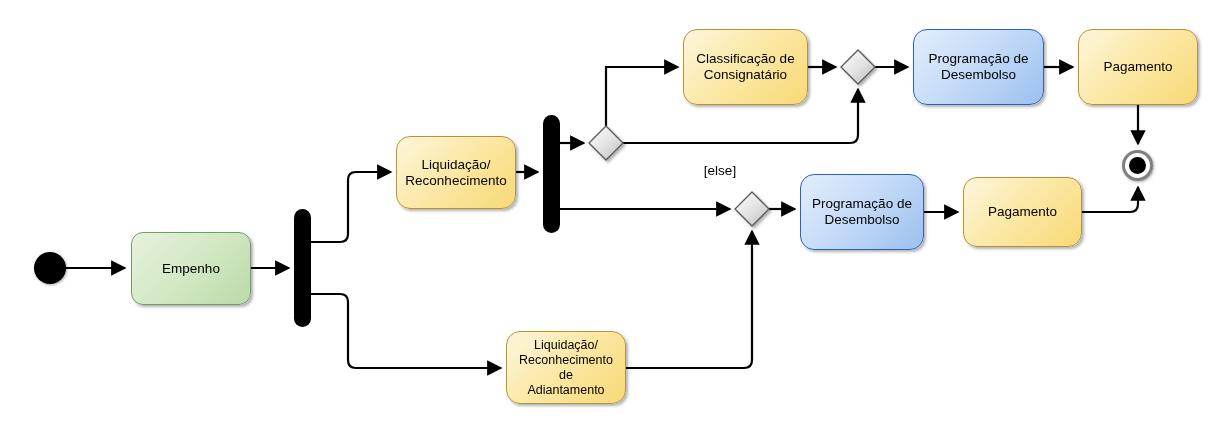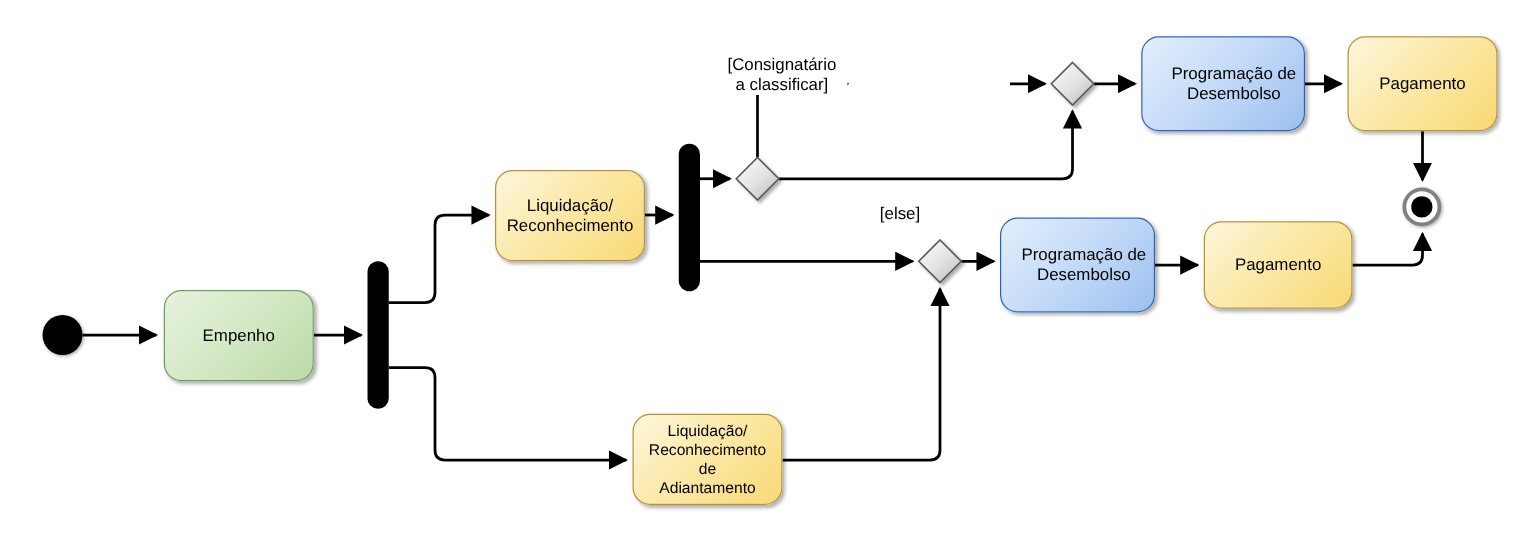--- a/index.html
+++ b/index.html
@@ -38,21 +38,20 @@
     padding: 2px 6px;
     box-shadow: 2px 2px 3px rgba(0,0,0,0.30);
   }
   .node-yellow {
     border: 1.3px solid #b89236;
     background: linear-gradient(135deg, #fdf6dd 0%, #fbe9a8 45%, #f9d976 100%);
   }
   .node-blue {
     border: 1.6px solid #2a62c4;
     background: linear-gradient(135deg, #e2eefc 0%, #c6dcf8 45%, #9cc0ef 100%);
-    justify-content: flex-end;
   }
   .node-green {
     border: 1.5px solid #6f9e64;
     background: linear-gradient(135deg, #e6f2dd 0%, #d5e9c6 45%, #bcdaa8 100%);
   }
   .node-label {
     white-space: pre-line;
     pointer-events: none;
   }
   .edge-label {
@@ -158,52 +157,54 @@
     </g>
   </svg>
 
   <div class="start-node" style="left:34px; top:252px; width:32px; height:32px;"></div>
 
   <div class="end-node" style="left:1122px; top:150px; width:31px; height:31px;"></div>
 
   <div class="bar" style="left:294px; top:209px; width:17px; height:118px;"></div>
   <div class="bar" style="left:543px; top:115px; width:17px; height:118px;"></div>
 
-  <div class="node node-green" style="left:131px; top:232px; width:120px; height:73px;">
+  <div class="node node-green" style="left:131px; top:232px; width:120px; height:73px;border-radius:12px;">
     <span class="node-label">Empenho</span>
   </div>
 
   <div class="node node-yellow" style="left:396px; top:136px; width:120px; height:73px;">
     <span class="node-label">Liquidação/
 Reconhecimento</span>
   </div>
 
   <div class="node node-yellow" style="left:506px; top:331px; width:120px; height:73px; font-size:12.5px; line-height:15px;">
     <span class="node-label">Liquidação/
 Reconhecimento de
 Adiantamento</span>
   </div>
 
+  <div class="node node-yellow" style="left:683px; top:29px; width:125px; height:76px;">
+    <span class="node-label">Classificação de
+Consignatário</span>
+  </div>
 
   <div class="node node-blue" style="left:913px; top:29px; width:131px; height:76px;">
     <span class="node-label">Programação de
 Desembolso</span>
   </div>
 
   <div class="node node-yellow" style="left:1078px; top:29px; width:120px; height:76px;">
     <span class="node-label">Pagamento</span>
   </div>
 
   <div class="node node-blue" style="left:800px; top:174px; width:124px; height:76px;">
     <span class="node-label">Programação de
 Desembolso</span>
   </div>
 
   <div class="node node-yellow" style="left:963px; top:177px; width:119px; height:70px;">
     <span class="node-label">Pagamento</span>
   </div>
 
-  <div class="edge-label" style="left:573px; top:44px; width:105px;">[Consignatário
-a classificar]</div>
 
   <div class="edge-label" style="left:699px; top:134px; width:42px;margin-top:29px;">[else]</div>
 
 </div>
 
 </body></html>

